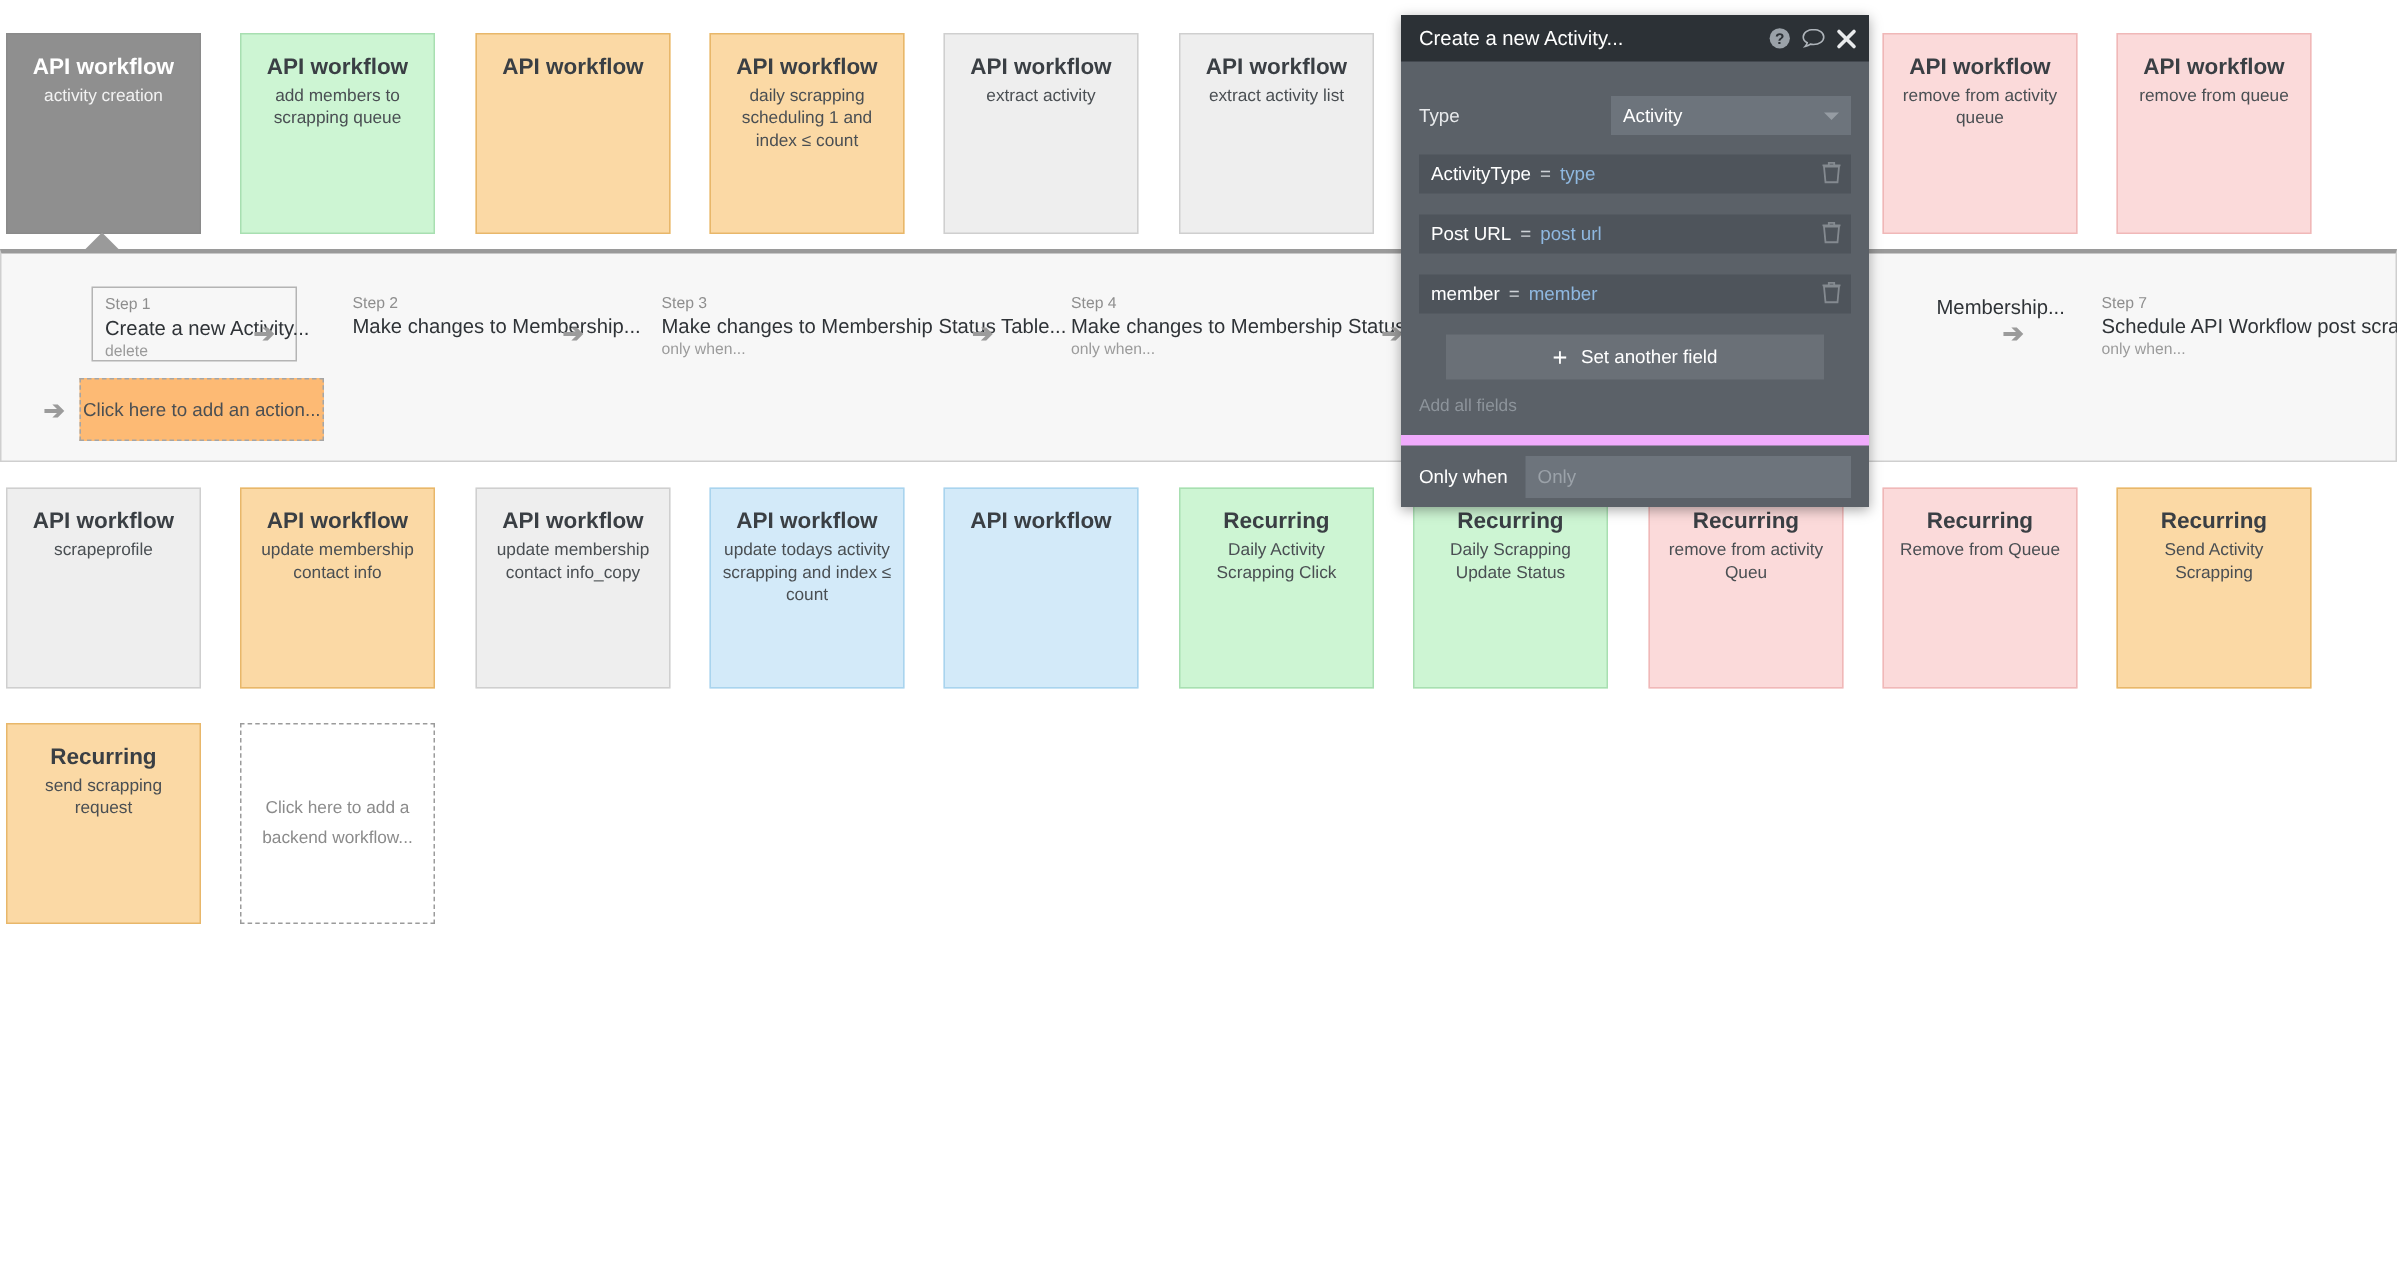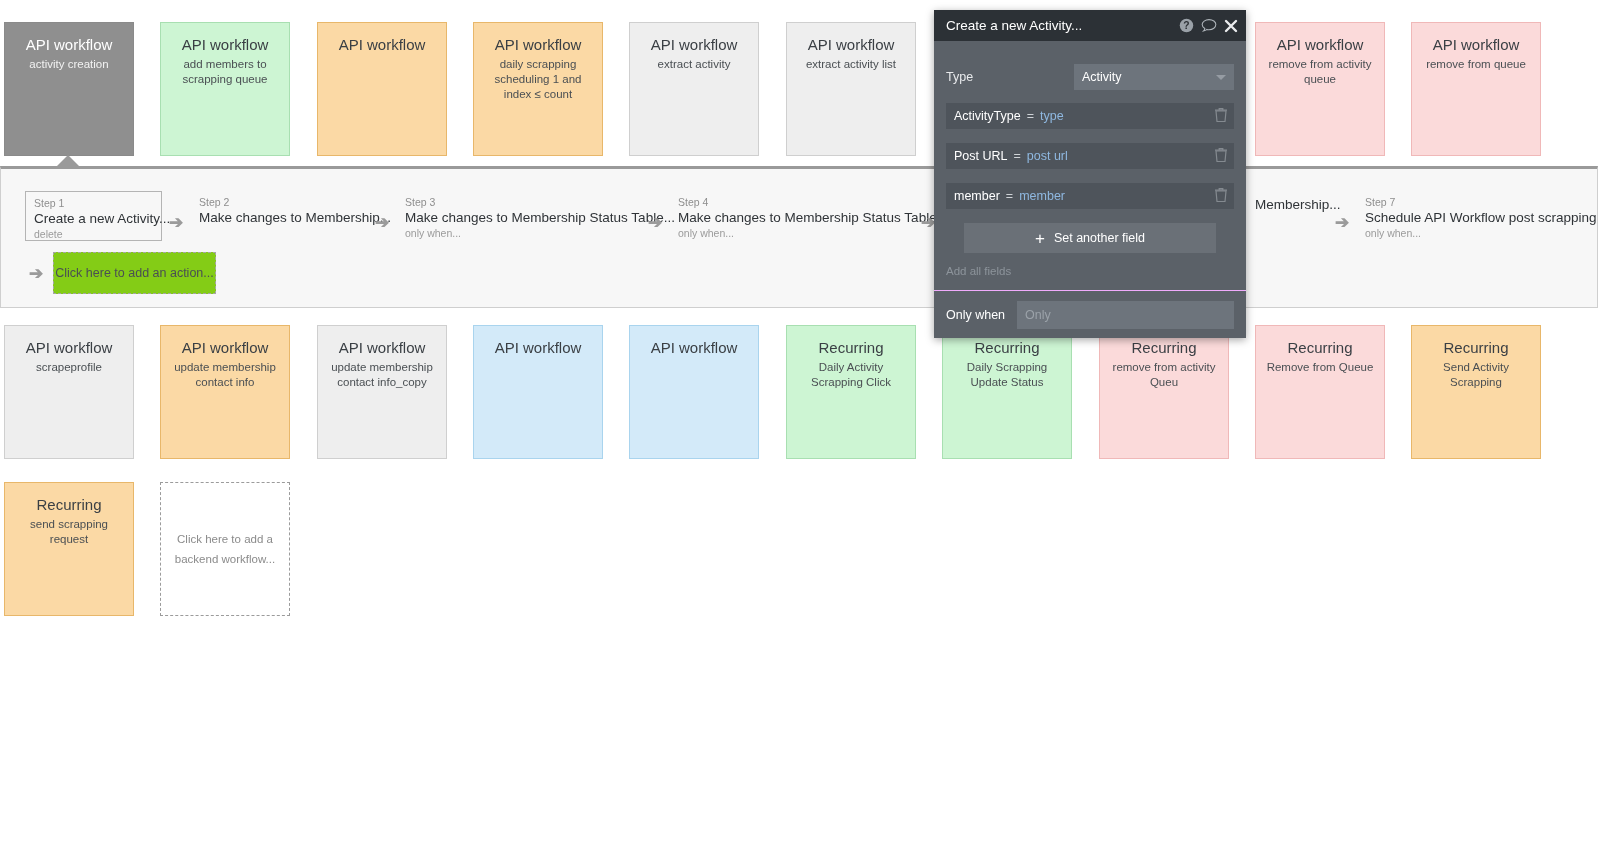--- a/index.html
+++ b/index.html
@@ -18,21 +18,21 @@
     width: 130px; height: 134px;
     border: 1px solid transparent;
     padding-top: 12px;
     text-align: center;
     cursor: pointer;
   }
   .card .c-title {
     font-size: 15px;
     line-height: 19px;
     color: #3a3f44;
-    font-weight: 400;
+    font-weight: 700;
     display: block;
   }
   .card .c-sub {
     display: block;
     font-size: 11.5px;
     line-height: 15px;
     color: #4a4f53;
     margin-top: 3px;
     padding: 0 7px;
   }
@@ -71,20 +71,21 @@
     border-left: 11px solid transparent;
     border-right: 11px solid transparent;
     border-bottom: 11px solid #9a9a9a;
     z-index: 6;
   }
   .step {
     position: absolute;
     top: 22px;
     height: 50px;
     padding: 5px 8px 3px 8px;
+    margin-left: 36px;
   }
   .step .s-num {
     font-size: 10.5px; color: #8e8e8e; line-height: 13px; display: block;
   }
   .step .s-label {
     font-size: 13.5px; color: #2f3337; line-height: 18px; display: block;
     white-space: nowrap;
   }
   .step .s-meta {
     font-size: 10.5px; color: #9b9b9b; line-height: 13px; display: block;
@@ -98,21 +99,21 @@
     color: #9b9b9b;
     line-height: 1;
     top: 45px;
     font-weight: bold;
   }
   #add-action {
     position: absolute;
     left: 52px; top: 83px;
     width: 163px; height: 42px;
     border: 1px dashed #a5a5a5;
-    background: #84cc16;
+    background: #fdba74;
     display: flex; align-items: center; justify-content: center;
   }
   #add-action span {
     font-size: 12.5px; color: #4a4f53;
   }
   #add-action-arrow {
     position: absolute; left: 28px; top: 96px;
     font-size: 17px; color: #9b9b9b; font-weight: bold; line-height: 1;
   }
 
@@ -173,21 +174,21 @@
     display: flex; align-items: center; justify-content: center;
     color: #ffffff; font-size: 12.5px; cursor: pointer;
   }
   #set-field .plus { font-size: 17px; margin-right: 9px; line-height: 1; }
   #add-all {
     color: #8d949b; font-size: 11.5px;
     margin-top: 12px; padding-right: 4px; cursor: pointer;
   }
   #dlg-footer {
     position: absolute; left: 0; bottom: 0; width: 100%;
-    height: 48px; border-top: 1px solid #f0abfc;
+    height: 48px; border-top: 7px solid #f0abfc;
     display: flex; align-items: center; padding: 0 12px;
   }
   #dlg-footer .lbl { color: #ffffff; font-size: 12.5px; margin-right: 12px; }
   #onlywhen-input {
     flex: 1; height: 28px; background: #6d747c;
     display: flex; align-items: center; padding: 0 8px;
     color: #9ba2a9; font-size: 12.5px;
   }
 </style>
 </head>
@@ -242,20 +243,21 @@
       <div class="card orange" style="left: 160px; top: 325px;">
         <span class="c-title">API workflow</span>
         <span class="c-sub">update membership contact info</span>
       </div>
       <div class="card grey" style="left: 317px; top: 325px;">
         <span class="c-title">API workflow</span>
         <span class="c-sub">update membership contact info_copy</span>
       </div>
       <div class="card blue" style="left: 473px; top: 325px;">
         <span class="c-title">API workflow</span>
+        <span class="c-sub">update todays activity scrapping and index ≤ count</span>
       </div>
       <div class="card blue" style="left: 629px; top: 325px;">
         <span class="c-title">API workflow</span>
       </div>
       <div class="card green" style="left: 786px; top: 325px;">
         <span class="c-title">Recurring</span>
         <span class="c-sub">Daily Activity Scrapping Click</span>
       </div>
       <div class="card green" style="left: 942px; top: 325px;">
         <span class="c-title">Recurring</span>

